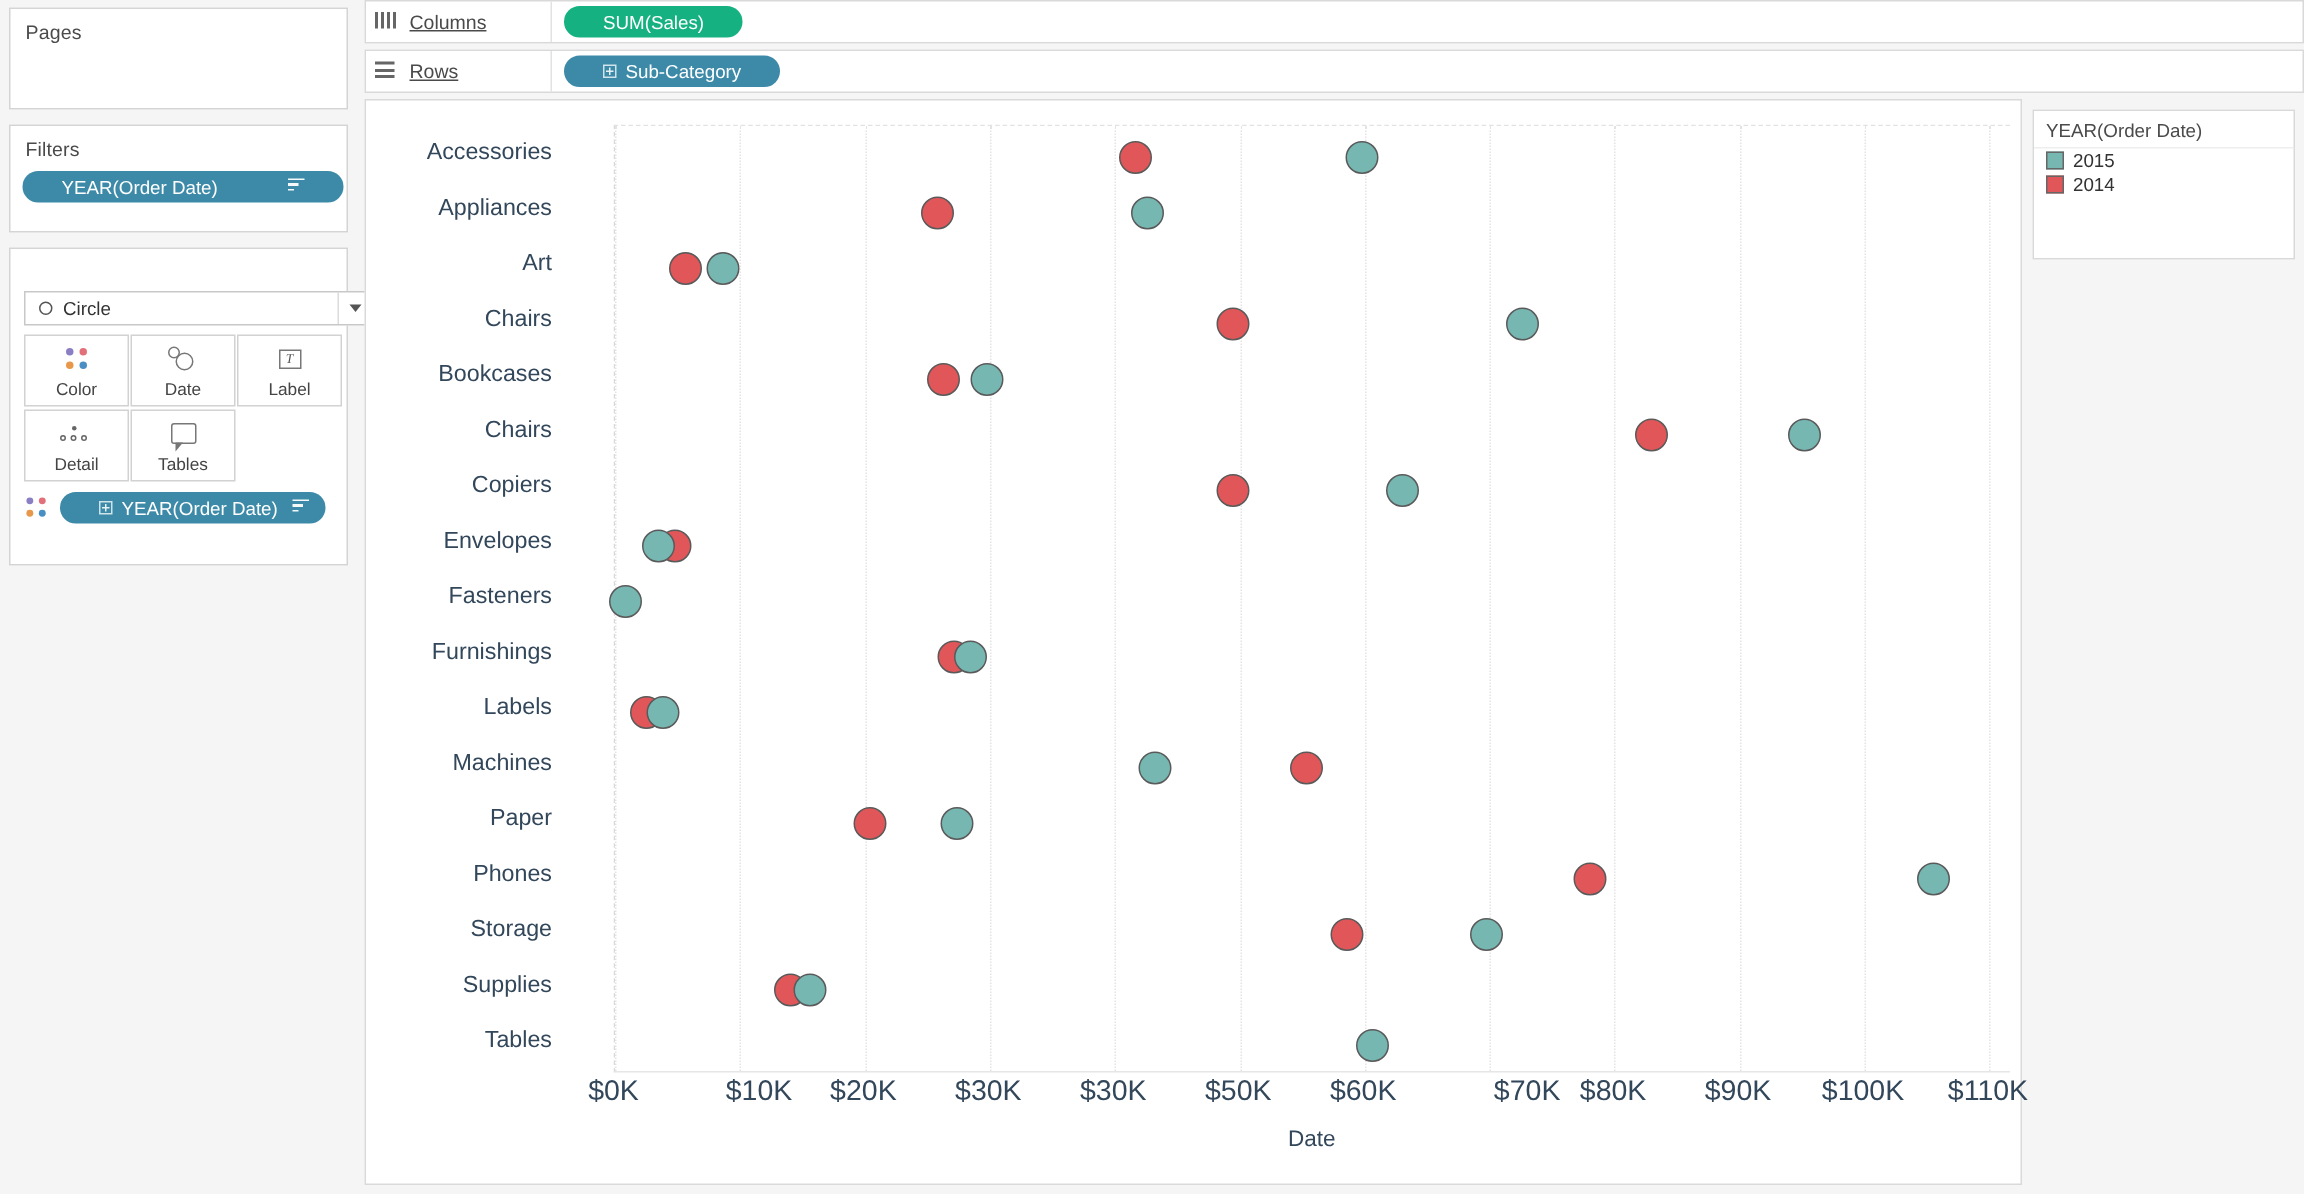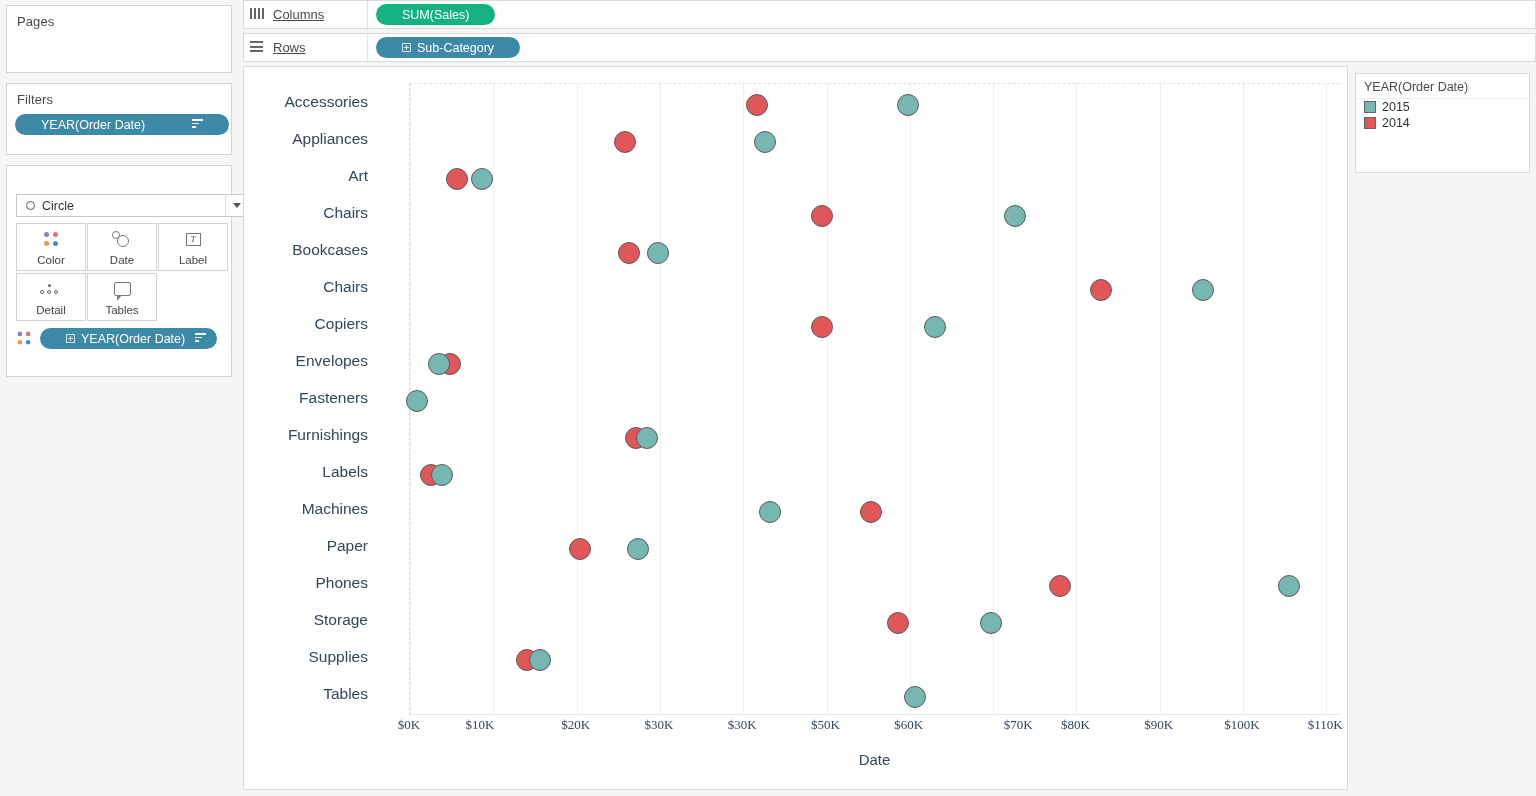--- a/index.html
+++ b/index.html
@@ -231,24 +231,23 @@
   }
   .mark.y2015 { background: #76b7b2; }
   .mark.y2014 { background: #e15759; }
 
   .xaxis {
     position: absolute; left: 165px; top: 650px; width: 931px; height: 30px;
   }
   .xtick {
     position: absolute; top: 0;
     transform: translateX(-50%);
-    font-size: 13px;
+    font-size: 19px;
     color: #33475b;
     white-space: nowrap;
-    font-family: Liberation Serif, serif;
   }
   .xtitle {
     position: absolute; left: 165px; top: 684px; width: 931px;
     text-align: center; font-size: 15px; color: #33475b;
   }
 
   
   .legend {
     position: absolute; left: 1355px; top: 73px;
     width: 175px; height: 100px;
@@ -452,21 +451,21 @@
           <div class="mark y2015" title="Labels / 2015 / 3900" style="left: 32.487px; top: 390.5px; z-index: 3;"></div>
           <div class="mark y2015" title="Machines / 2015 / 43200" style="left: 359.856px; top: 427.5px; z-index: 3;"></div>
           <div class="mark y2015" title="Paper / 2015 / 27400" style="left: 228.242px; top: 464.5px; z-index: 3;"></div>
           <div class="mark y2015" title="Phones / 2015 / 105500" style="left: 878.815px; top: 501.5px; z-index: 3;"></div>
           <div class="mark y2015" title="Storage / 2015 / 69800" style="left: 581.434px; top: 538.5px; z-index: 3;"></div>
           <div class="mark y2015" title="Supplies / 2015 / 15600" style="left: 129.948px; top: 575.5px; z-index: 3;"></div>
           <div class="mark y2015" title="Tables / 2015 / 60600" style="left: 504.798px; top: 612.5px; z-index: 3;"></div>
         </div>
       <div class="xaxis" id="xaxis">
           <div class="xtick" style="left: 0px;">$0K</div>
-          <div class="xtick" style="left: 71px;">$10K</div>
+          <div class="xtick" style="left: 97px;">$10K</div>
           <div class="xtick" style="left: 166.6px;">$20K</div>
           <div class="xtick" style="left: 249.9px;">$30K</div>
           <div class="xtick" style="left: 333.2px;">$30K</div>
           <div class="xtick" style="left: 416.5px;">$50K</div>
           <div class="xtick" style="left: 499.8px;">$60K</div>
           <div class="xtick" style="left: 583.1px; margin-left: 26px;">$70K</div>
           <div class="xtick" style="left: 666.4px;">$80K</div>
           <div class="xtick" style="left: 749.7px;">$90K</div>
           <div class="xtick" style="left: 833px;">$100K</div>
           <div class="xtick" style="left: 916.3px;">$110K</div>

